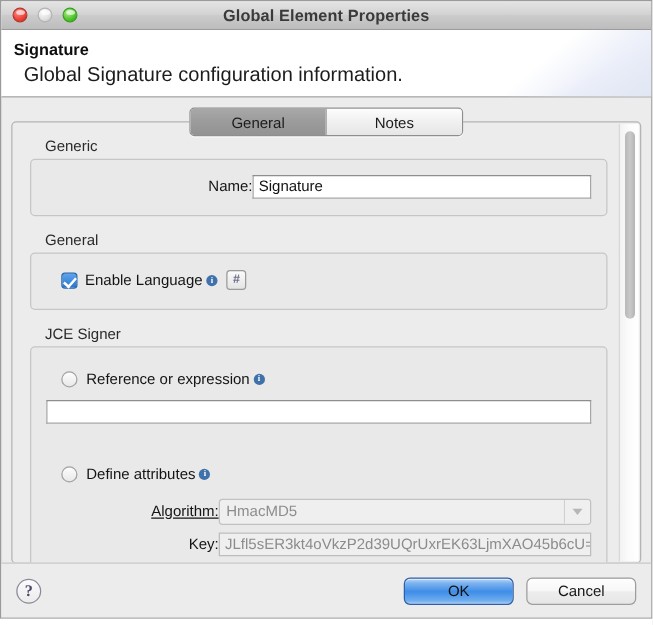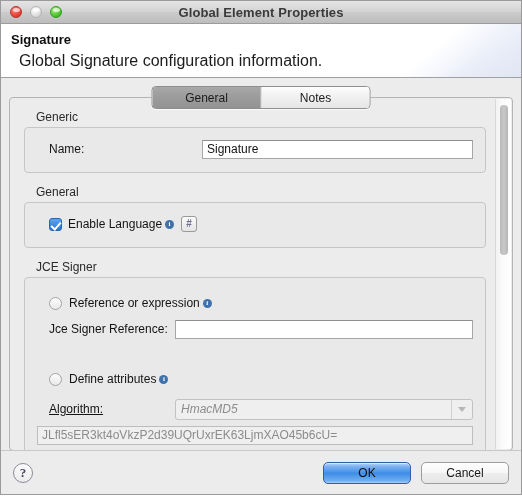--- a/index.html
+++ b/index.html
@@ -211,20 +211,21 @@
   .row {
     display: flex;
     align-items: center;
     margin: 2px 0 4px 0;
     height: 22px;
   }
   .row-label {
     font-size: 12px;
     color: #141414;
     flex: 0 0 auto;
+    text-align: right;
   }
 
   
   .textfield {
     box-sizing: border-box;
     height: 19px;
     background: #ffffff;
     border: 1px solid #a6a6a6;
     border-top-color: #8e8e8e;
     font-size: 12px;
@@ -444,42 +445,42 @@
       <div class="group">
 
         <div class="row" style="margin-top:6px;">
           <div style="width:12px;flex:0 0 auto;"></div>
           <div class="radio"></div>
           <div class="row-label">Reference or expression</div>
           <span class="info-icon">i</span>
         </div>
 
         <div class="row">
-          <div class="row-label" style="width:138px;padding-left:12px;box-sizing:border-box;">Jce Signer Reference:</div>
           <div class="textfield" style="flex:1;"></div>
         </div>
 
         <div class="row" style="margin-top:28px;">
           <div style="width:12px;flex:0 0 auto;"></div>
           <div class="radio"></div>
           <div class="row-label">Define attributes</div>
           <span class="info-icon">i</span>
         </div>
 
         <div class="row" style="margin-top:8px;">
           <div class="row-label" style="width:138px;padding-left:12px;box-sizing:border-box;text-decoration:underline;">Algorithm:</div>
-          <div class="combo disabled" style="flex:1;font-style:italic;">
+          <div class="combo disabled" style="flex:1;">
             <span>HmacMD5</span>
             <span class="combo-arrow">
                 <span class="arrow-tri"></span>
               </span>
           </div>
         </div>
 
         <div class="row">
+          <div class="row-label" style="width:138px;padding-left:12px;box-sizing:border-box;">Key:</div>
           <div class="textfield disabled" style="flex:1;">JLfl5sER3kt4oVkzP2d39UQrUxrEK63LjmXAO45b6cU=</div>
         </div>
 
         <div class="row">
           <div class="row-label" style="width:138px;padding-left:12px;box-sizing:border-box;">Key Password:</div>
           <div class="textfield" style="flex:1;"></div>
         </div>
 
       </div>
     </div>

